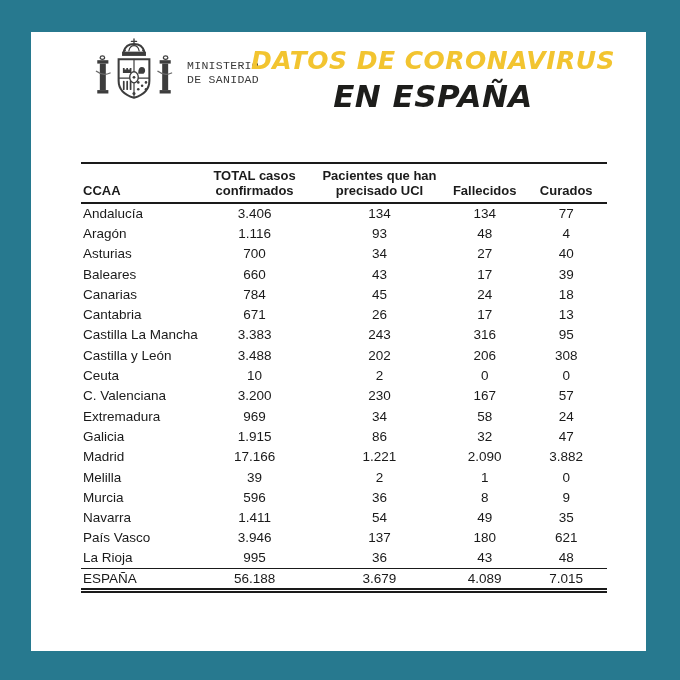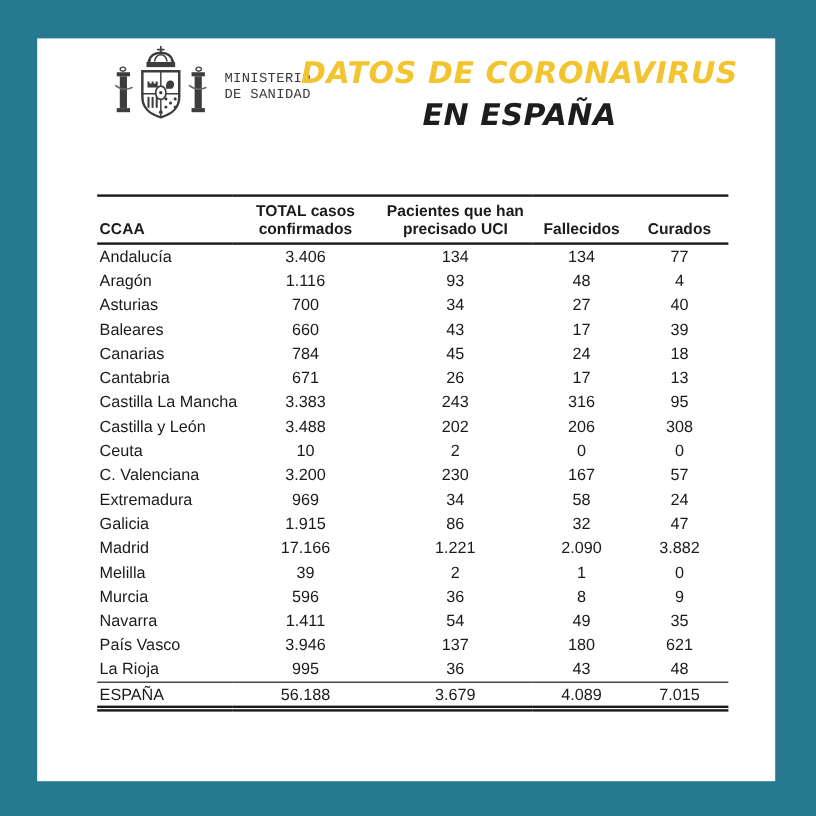--- a/index.html
+++ b/index.html
@@ -42,21 +42,21 @@
   .title-yellow {
     font-family: "DejaVu Sans", sans-serif;
     font-size: 25px;
     font-weight: bold;
     letter-spacing: 0.5px;
     color: #F2C430;
     line-height: 30px;
   }
   .title-black {
     font-family: "DejaVu Sans", sans-serif;
-    font-size: 25px;
+    font-size: 31px;
     font-weight: bold;
     letter-spacing: 0.5px;
     color: #1D1D1B;
     line-height: 30px;
     margin-top: 5px;
   }
   .date-line {
     font-size: 20.5px;
     font-weight: 400;
     color: #3B3B3B;

